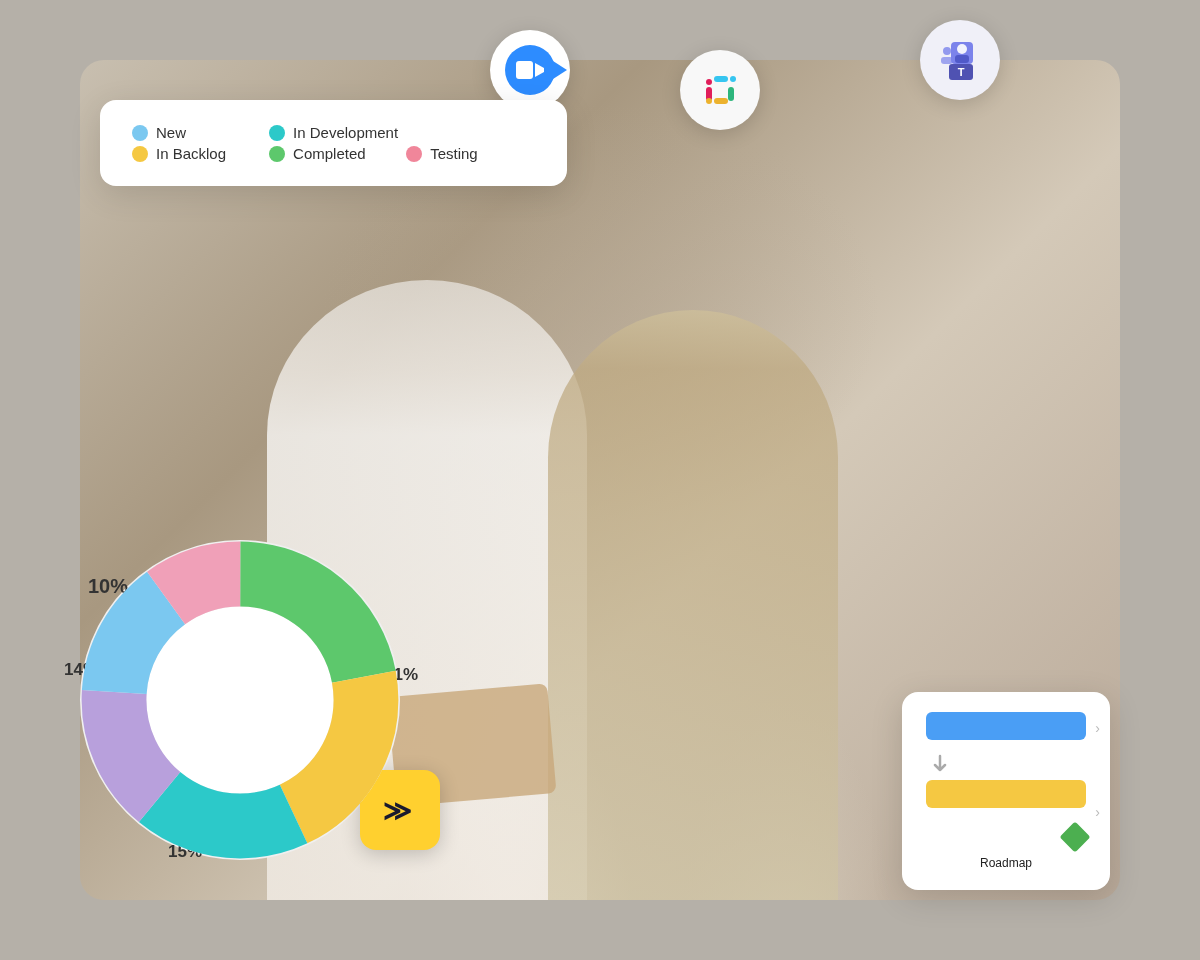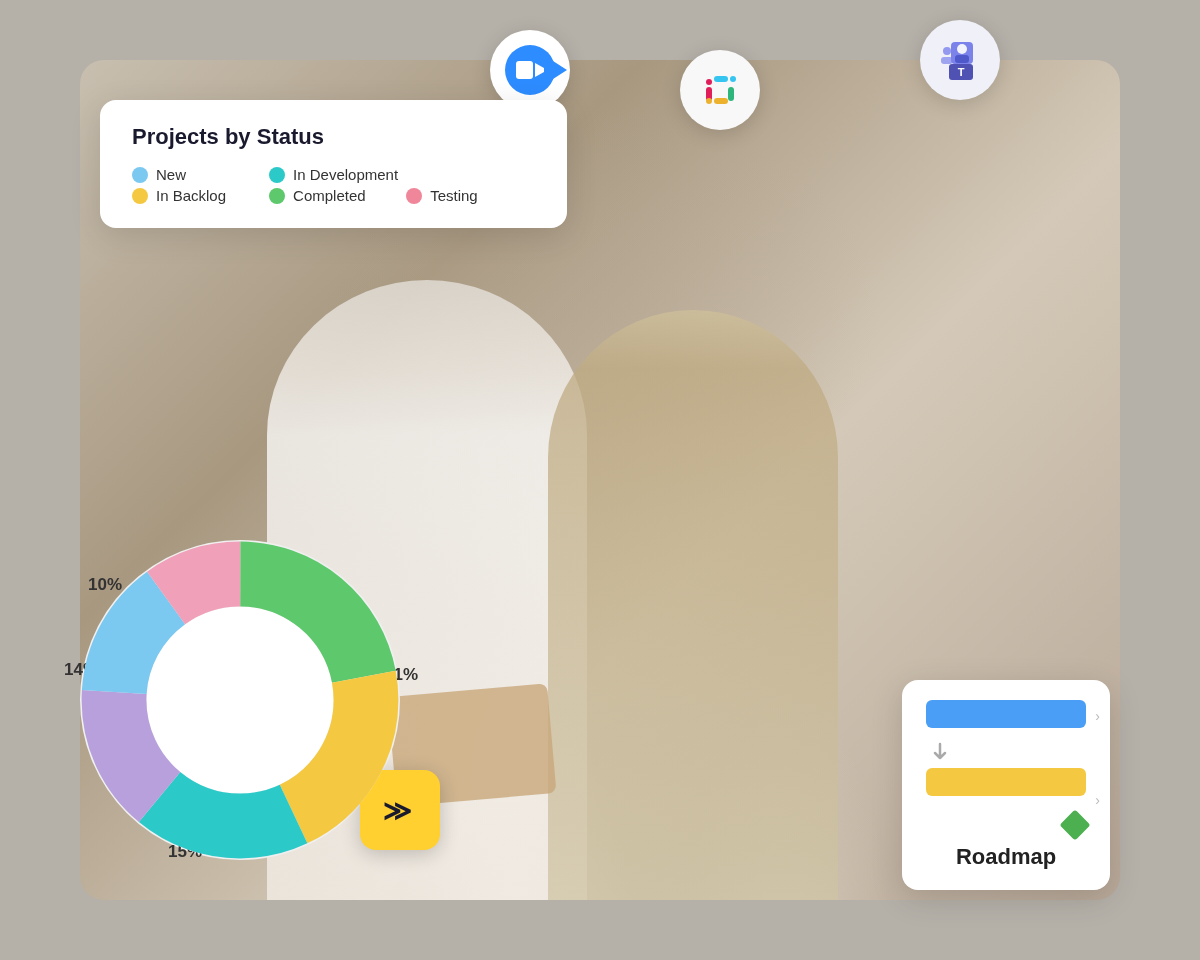--- a/index.html
+++ b/index.html
@@ -167,22 +167,22 @@
 
     .roadmap-bar-yellow {
       height: 28px;
       background: #F5C842;
       border-radius: 6px;
       margin-bottom: 10px;
       width: 160px;
     }
 
     .roadmap-label {
-      font-size: 22px;
-      font-weight: 700;
+      font-size: 12px;
+      font-weight: 400;
       color: #222;
       margin-top: 8px;
     }
 
     
     .miro-icon {
       position: absolute;
       bottom: 110px;
       left: 360px;
       width: 80px;
@@ -249,21 +249,20 @@
       <circle cx="27" cy="11" r="5" fill="white" opacity="0.9"></circle>
       <rect x="20" y="17" width="14" height="8" rx="3" fill="#5059C9"></rect>
       <circle cx="12" cy="13" r="4" fill="#7B83EB" opacity="0.8"></circle>
       <rect x="6" y="19" width="12" height="7" rx="3" fill="#7B83EB" opacity="0.7"></rect>
       <rect x="14" y="26" width="24" height="16" rx="3" fill="#4F52B2"></rect>
       <text x="26" y="38" font-size="11" font-weight="700" fill="white" text-anchor="middle">T</text>
     </svg>
   </div>
 
   <div class="legend-card">
-    <div class="legend-title">Projects by Status</div>
     <div class="legend-grid">
       <div class="legend-item">
         <div class="legend-dot" style="background:#7BC8F0;"></div>
         <span>New</span>
       </div>
       <div class="legend-item">
         <div class="legend-dot" style="background:#2CC9C9;"></div>
         <span>In Development</span>
       </div>
       <div class="legend-item"></div>
@@ -302,21 +301,21 @@
       <circle cx="180" cy="180" r="96" fill="white"></circle>
 
     </svg>
 
     
     <div style="position:absolute;top:35px;left:200px;font-size:17px;font-weight:700;color:#333;">22%</div>
     <div style="position:absolute;top:145px;right:2px;font-size:17px;font-weight:700;color:#333;">21%</div>
     <div style="position:absolute;bottom:60px;right:10px;font-size:17px;font-weight:700;color:#333;">18%</div>
     <div style="position:absolute;bottom:18px;left:108px;font-size:17px;font-weight:700;color:#333;">15%</div>
     <div style="position:absolute;top:140px;left:4px;font-size:17px;font-weight:700;color:#333;">14%</div>
-    <div style="position:absolute;top:55px;left:28px;font-size:17px;font-weight:700;color:#333;text-align:center;">10%</div>
+    <div style="position:absolute;top:55px;left:28px;font-size:20px;font-weight:700;color:#333;text-align:center;">10%</div>
   </div>
 
   <svg style="position:absolute;bottom:80px;left:60px;width:360px;height:360px;z-index:11;" viewBox="0 0 200 200">
 
     <circle cx="100" cy="100" r="70" fill="none" stroke="#eee" stroke-width="36"></circle>
 
     <circle cx="100" cy="100" r="70" fill="none" stroke="#5DC86C" stroke-width="36" stroke-dasharray="96.76 343.06" stroke-dashoffset="109.95"></circle>
 
     <circle cx="100" cy="100" r="70" fill="none" stroke="#F5C842" stroke-width="36" stroke-dasharray="92.36 347.46" stroke-dashoffset="13.19"></circle>
 

